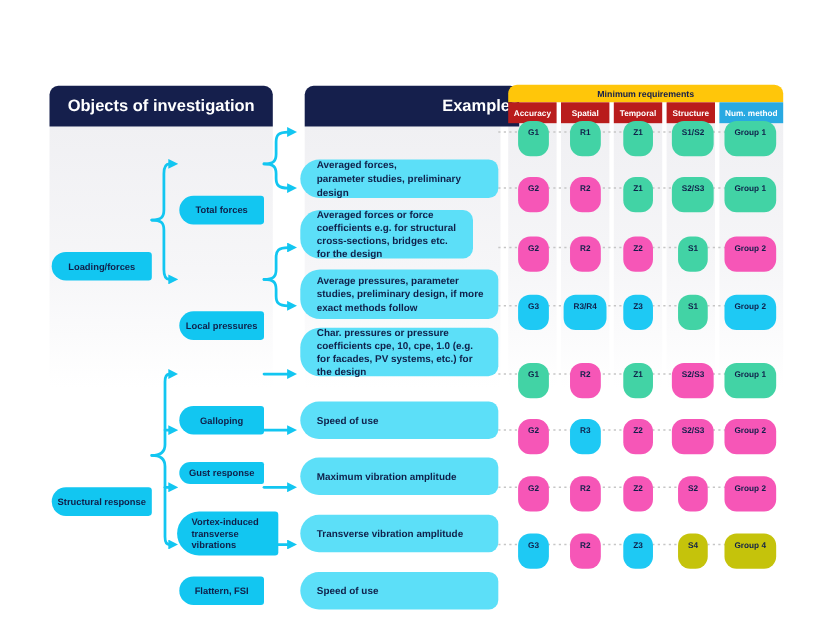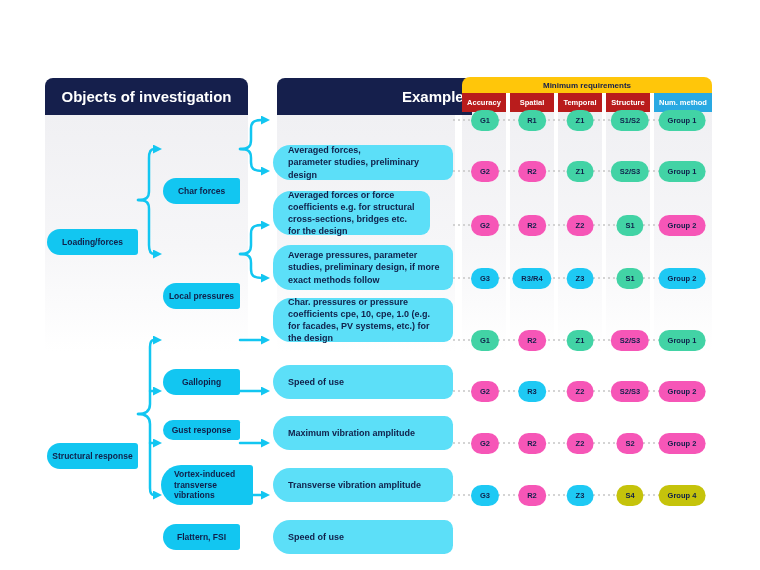--- a/index.html
+++ b/index.html
@@ -40,21 +40,21 @@
   
   .ex{
     background:#5CDFF8;color:#10204A;font-size:9px;font-weight:600;line-height:1.35;
     display:flex;align-items:center;border-radius:18px 9px 9px 18px;
     padding:0 10px 0 15px;box-sizing:border-box;z-index:2;
   }
   .ex.pre{white-space:pre-line;}
   
   .pill-row{position:absolute;left:0;top:0;width:760px;height:0;z-index:2;}
   .pill{
-    position:absolute;transform:translateX(-50%);height:21px;line-height:21px;
+    position:absolute;transform:translateX(-50%);height:32px;line-height:21px;
     padding:0 9px;border-radius:11px;font-size:7.5px;font-weight:bold;color:#10204A;
     white-space:nowrap;
   }
   .c-teal{background:#42D3A5;}
   .c-pink{background:#F656B7;}
   .c-cyan{background:#1EC9F4;}
   .c-olive{background:#C5C30B;}
   .pc0{left:485px;} .pc1{left:532px;} .pc2{left:580px;} .pc3{left:630px;} .pc4{left:682px;}
   svg.wires{position:absolute;left:0;top:0;z-index:1;}
 </style>
@@ -127,21 +127,21 @@
     <path d="M240,391 L262,391" marker-end="url(#ah)"></path>
     <path d="M240,443 L262,443" marker-end="url(#ah)"></path>
     <path d="M240,495 L262,495" marker-end="url(#ah)"></path>
   </g>
 </svg>
 
 <div class="abs node" style="left:47px;top:187px;width:91px;height:26px;border-radius:13px 3px 3px 13px;">
   <span>Loading/forces</span>
 </div>
 <div class="abs node" style="left:163px;top:136px;width:77px;height:26px;">
-  <span>Char forces</span>
+  <span>Total forces</span>
 </div>
 <div class="abs node" style="left:163px;top:241px;width:77px;height:26px;">
   <span>Local pressures</span>
 </div>
 <div class="abs node" style="left:47px;top:401px;width:91px;height:26px;border-radius:13px 3px 3px 13px;">
   <span>Structural response</span>
 </div>
 <div class="abs node" style="left:163px;top:327px;width:77px;height:26px;">
   <span>Galloping</span>
 </div>

